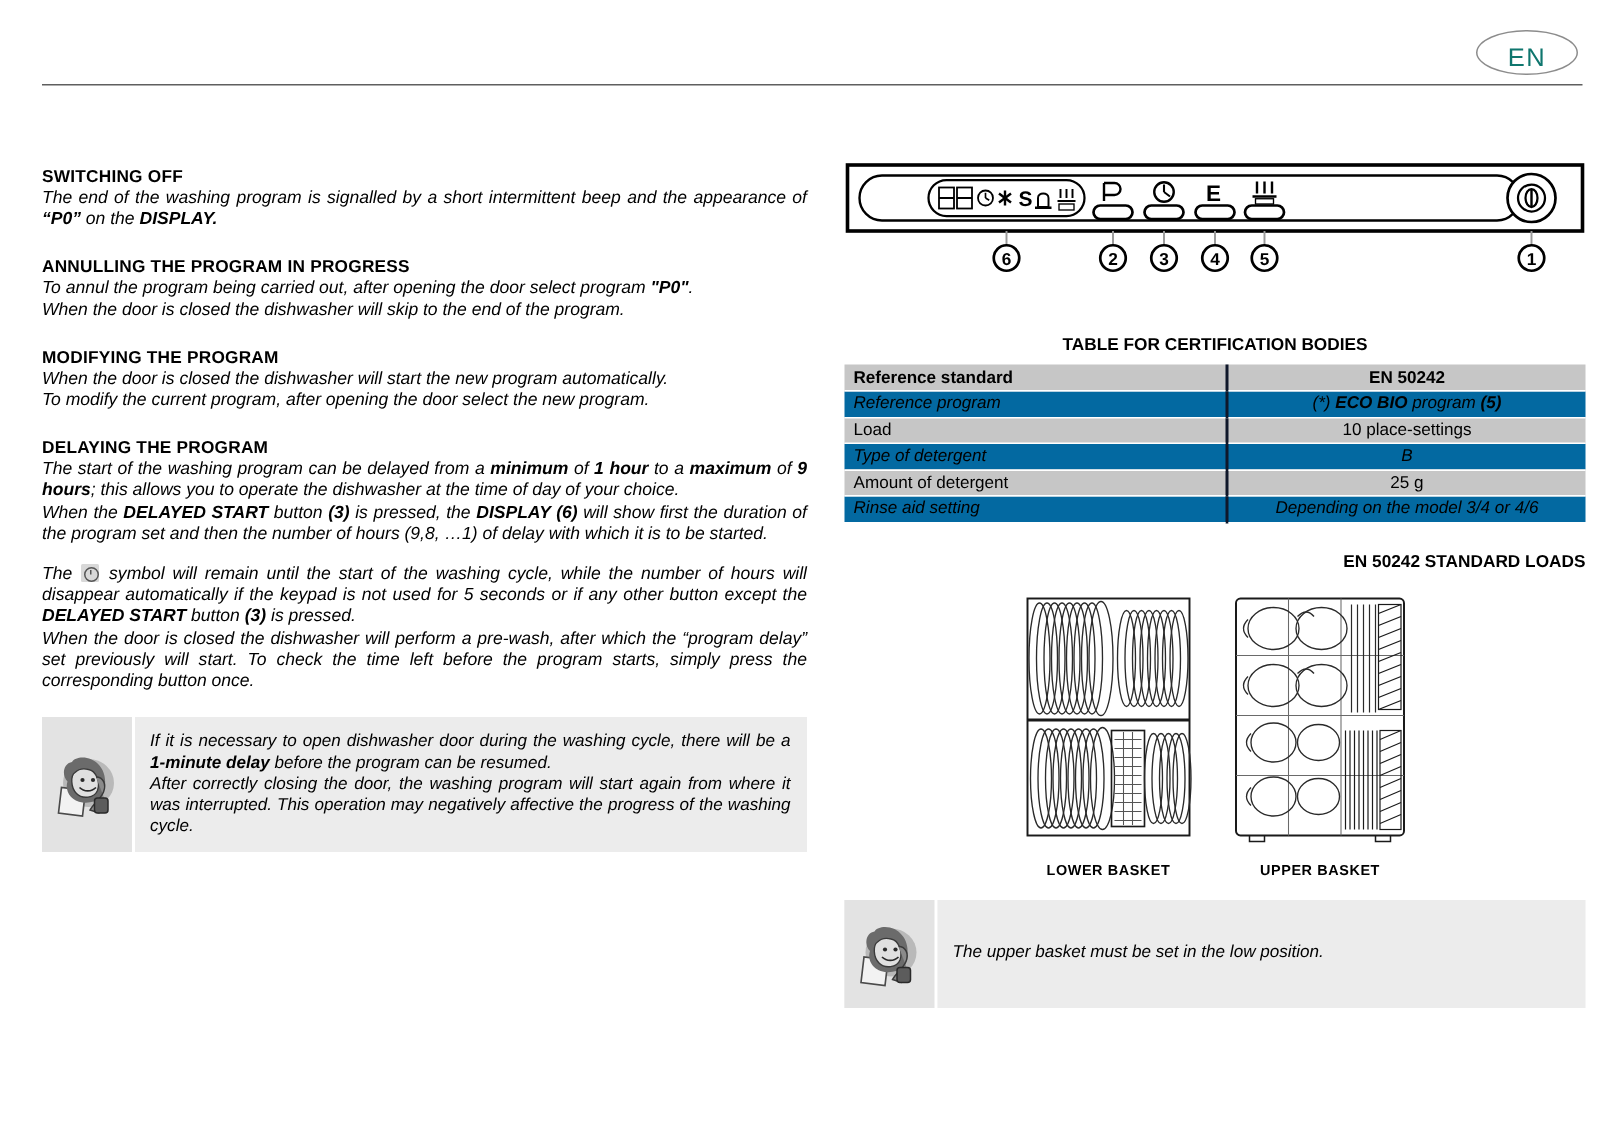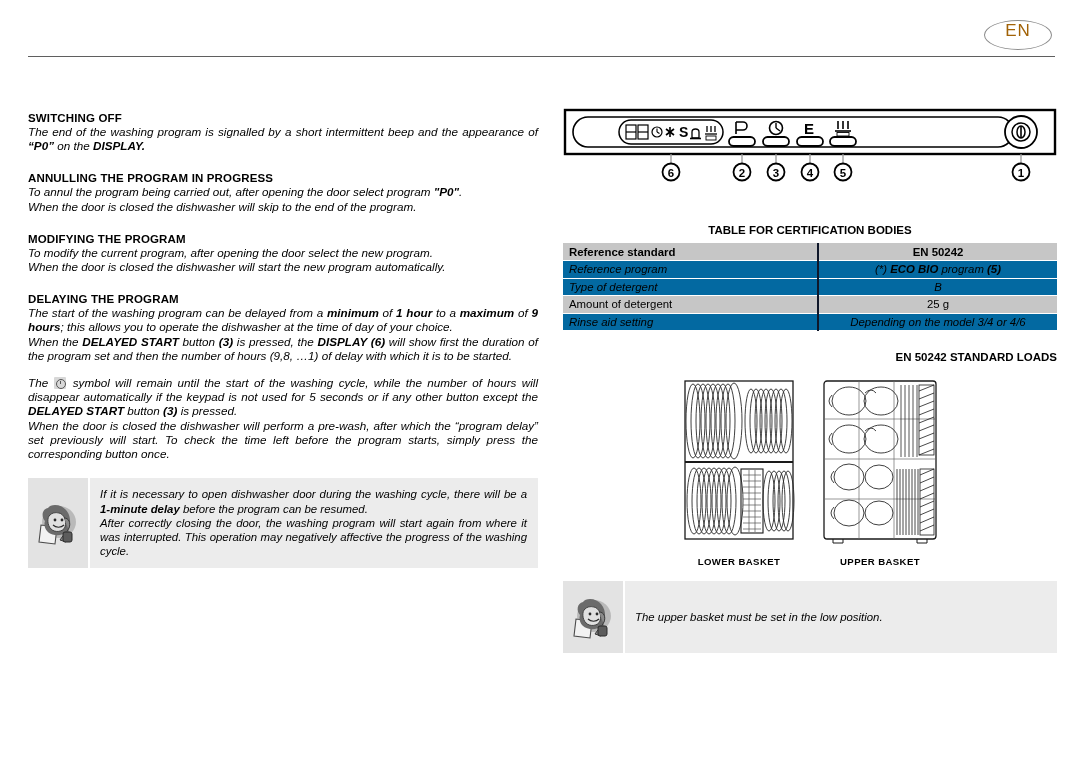--- a/index.html
+++ b/index.html
@@ -16,23 +16,23 @@
     overflow: hidden;
   }
 
   
   .lang-badge {
     position: absolute;
     left: 984px; top: 20px;
     width: 68px; height: 30px;
     border: 1.5px solid #8c8c8c;
     border-radius: 50%;
-    display: flex; align-items: flex-start; justify-content: center;
+    display: flex; align-items: flex-end; justify-content: center;
     font-size: 17px; letter-spacing: 1px;
-    color: #a16207;
+    color: #0f766e;
   }
   .head-rule {
     position: absolute;
     left: 28px; top: 56px;
     width: 1027px; height: 0;
     border-top: 1.6px solid #5f5f5f;
   }
 
   
   .col-left {
@@ -175,22 +175,22 @@
     </div>
 
     <div class="block">
       <h2 class="sec-title">ANNULLING THE PROGRAM IN PROGRESS</h2>
       <p class="body">To annul the program being carried out, after opening the door select program <b>"P0"</b>.</p>
       <p class="body">When the door is closed the dishwasher will skip to the end of the program.</p>
     </div>
 
     <div class="block">
       <h2 class="sec-title">MODIFYING THE PROGRAM</h2>
+      <p class="body">When the door is closed the dishwasher will start the new program automatically.</p>
       <p class="body">To modify the current program, after opening the door select the new program.</p>
-      <p class="body">When the door is closed the dishwasher will start the new program automatically.</p>
     </div>
 
     <div class="block tight">
       <h2 class="sec-title">DELAYING THE PROGRAM</h2>
       <p class="body">The start of the washing program can be delayed from a <b>minimum</b> of <b>1 hour</b> to a <b>maximum</b> of <b>9 hours</b>; this allows you to operate the dishwasher at the time of day of your choice.</p>
       <p class="body">When the <b>DELAYED START</b> button <b>(3)</b> is pressed, the <b>DISPLAY (6)</b> will show first the duration of the program set and then the number of hours (9,8, …1) of delay with which it is to be started.</p>
       <p class="body" style="margin-top:13px">The <span class="inline-clock"></span> symbol will remain until the start of the washing cycle, while the number of hours will disappear automatically if the keypad is not used for 5 seconds or if any other button except the <b>DELAYED START</b> button <b>(3)</b> is pressed.</p>
       <p class="body">When the door is closed the dishwasher will perform a pre-wash, after which the “program delay” set previously will start. To check the time left before the program starts, simply press the corresponding button once.</p>
     </div>
 
@@ -326,20 +326,24 @@
       <table class="cert">
         <tbody>
           <tr class="hdr">
             <td class="lbl">Reference standard</td>
             <td class="val">EN 50242</td>
           </tr>
           <tr class="r-light">
             <td class="lbl">Reference program</td>
             <td class="val">(*) <b>ECO BIO</b> program <b>(5)</b></td>
           </tr>
+          <tr class="r-dark">
+            <td class="lbl">Load</td>
+            <td class="val">10 place-settings</td>
+          </tr>
           <tr class="r-light">
             <td class="lbl">Type of detergent</td>
             <td class="val">B</td>
           </tr>
           <tr class="r-dark">
             <td class="lbl">Amount of detergent</td>
             <td class="val">25 g</td>
           </tr>
           <tr class="r-light">
             <td class="lbl">Rinse aid setting</td>

